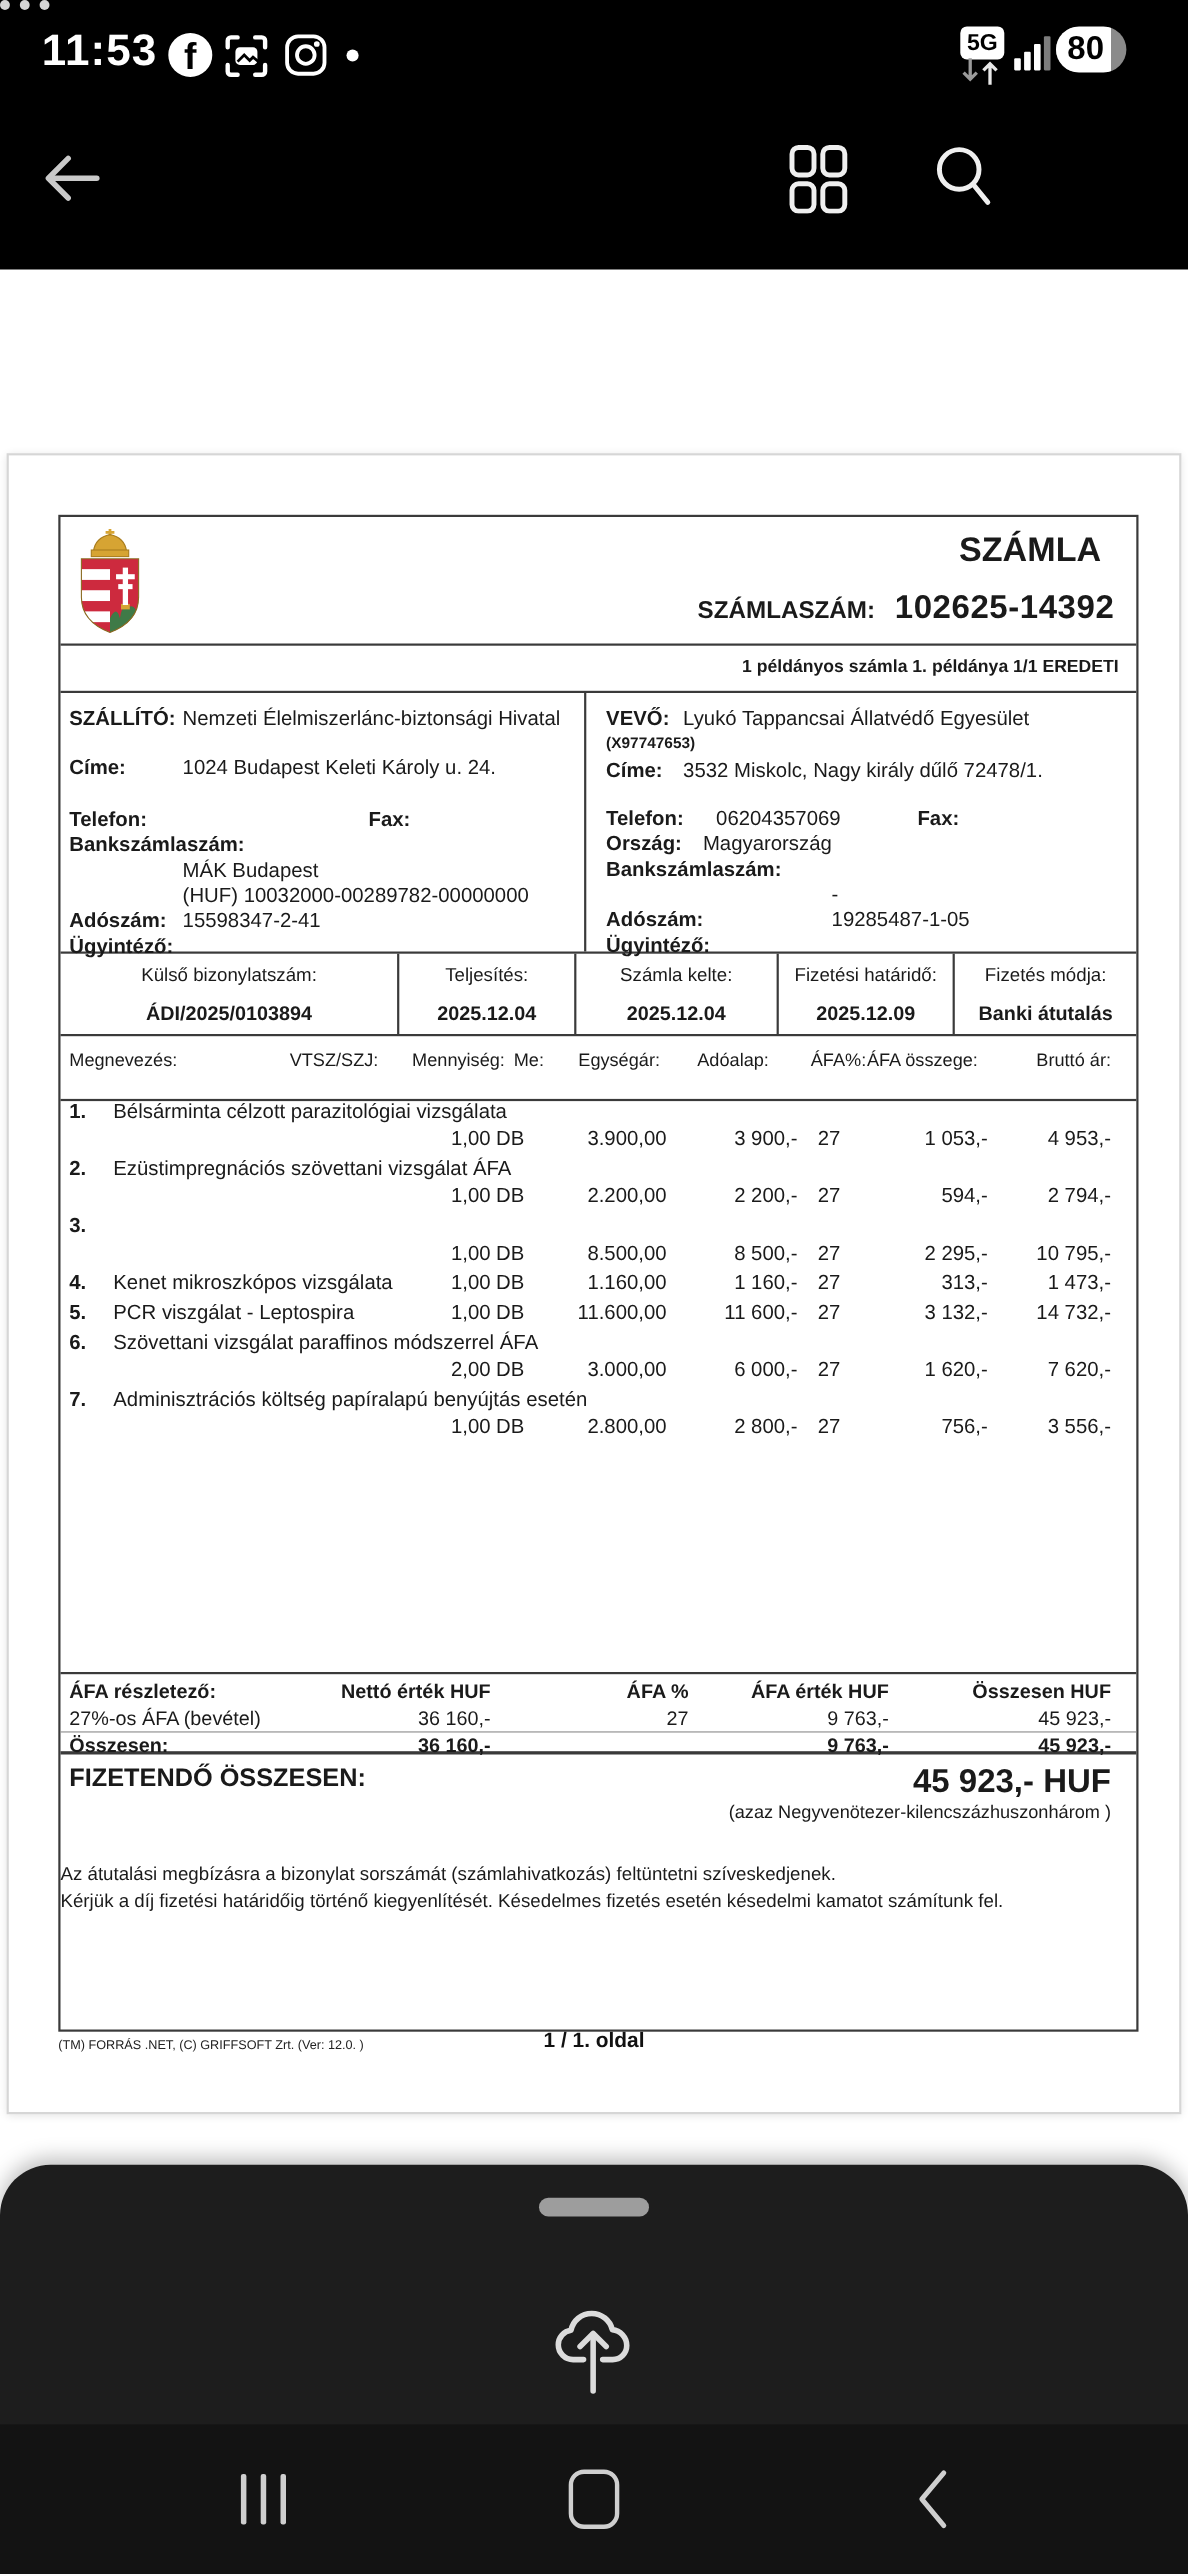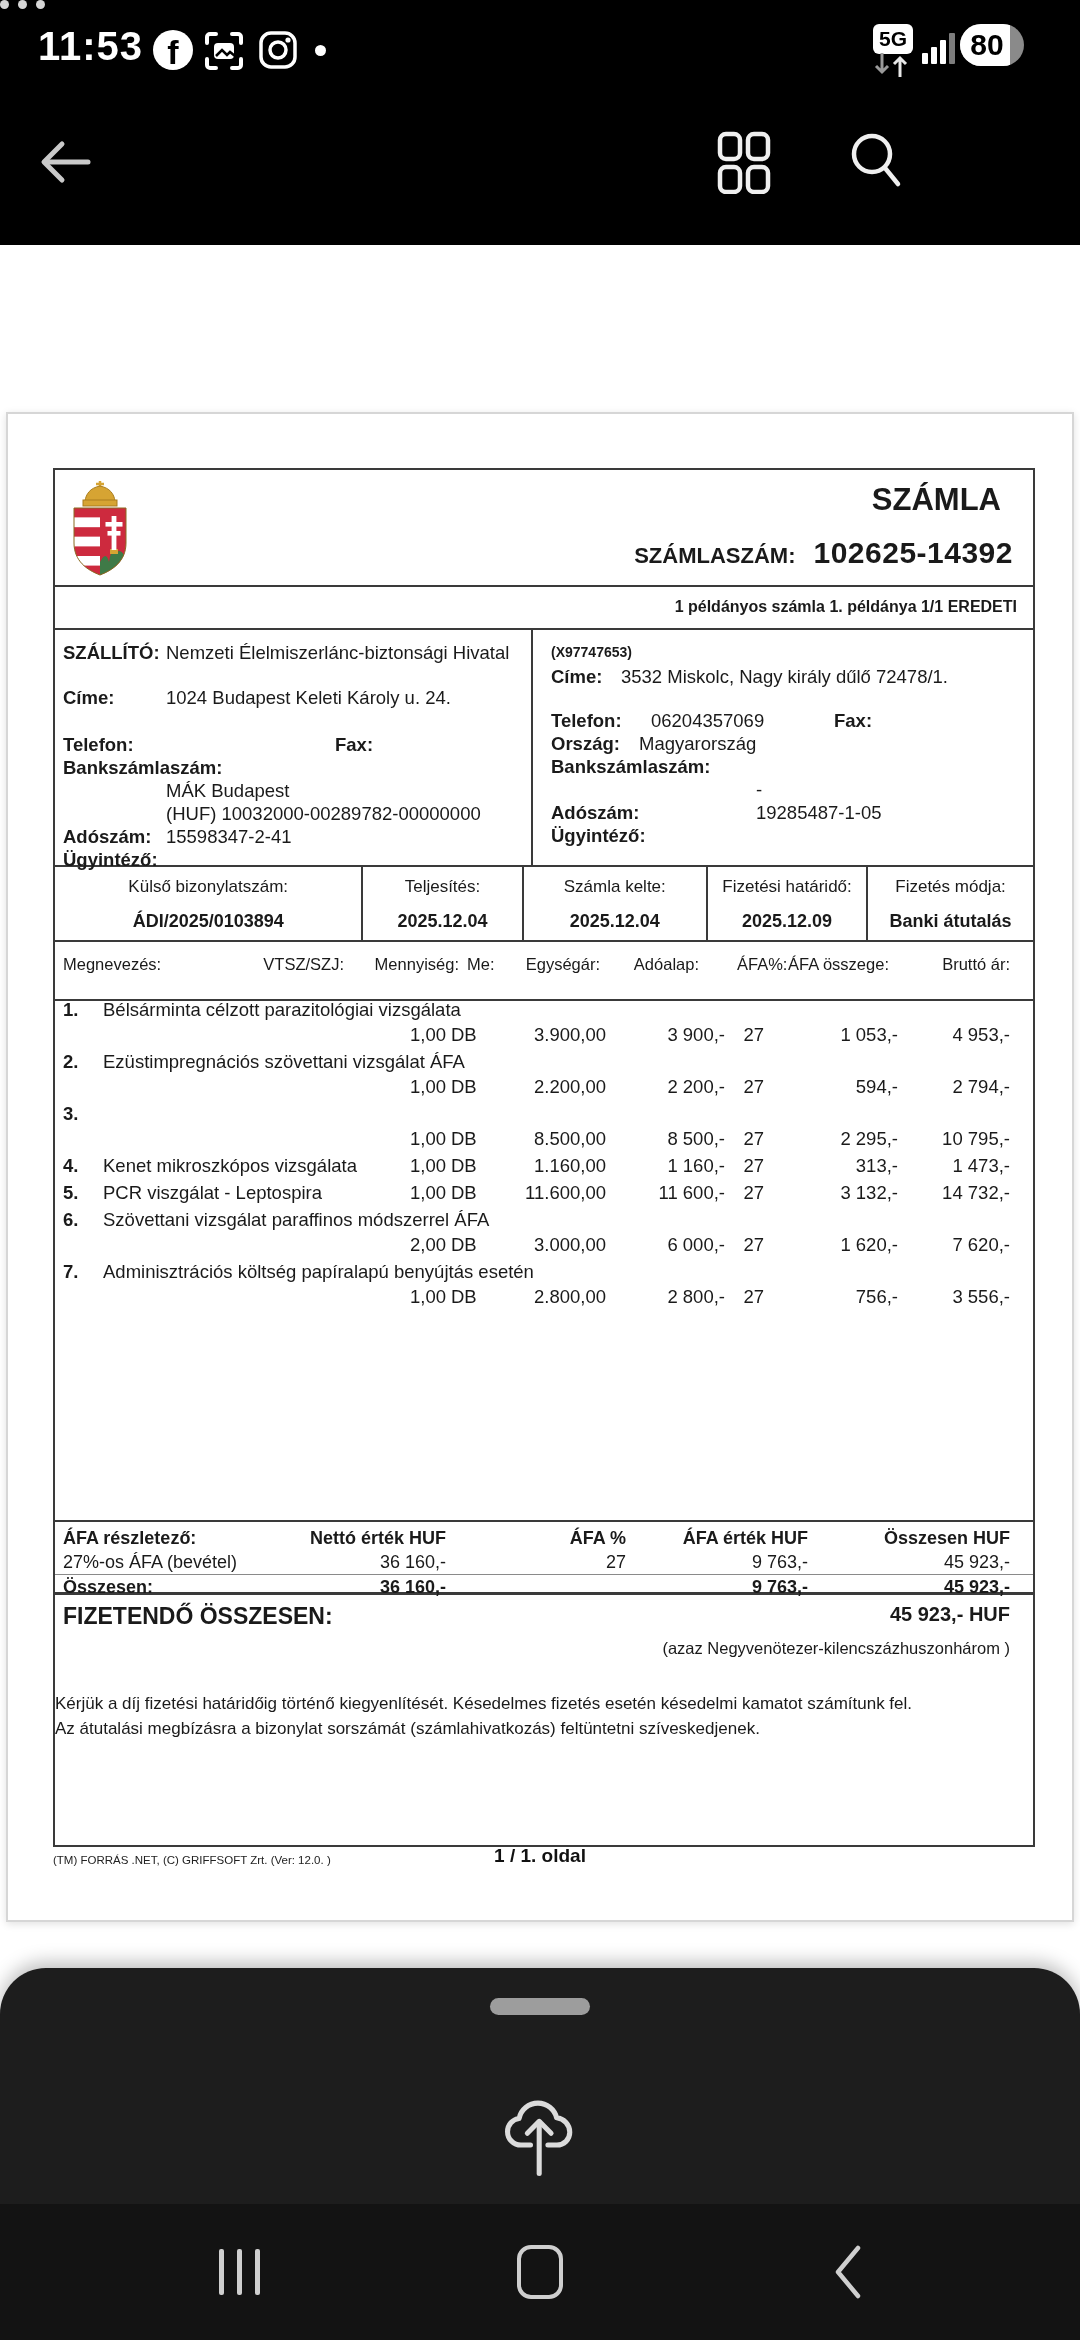--- a/index.html
+++ b/index.html
@@ -92,21 +92,21 @@
   .vline { position:absolute; left:0; width:978px; }
   .vline span { position:absolute; white-space:nowrap; }
   .v-label { left:8px; } .v-net { right:587px; } .v-pct { right:407px; } .v-vat { right:225px; } .v-tot { right:23px; }
   .vhead { top:6px; font-weight:bold; }
   .vrow { top:30px; }
   .vhr { position:absolute; top:52px; left:0; width:978px; height:1px; background:#8a8a8a; }
   .vtotal { top:55px; font-weight:bold; }
 
   .inv-total { top:1125px; height:97px; }
   .gt-label { position:absolute; left:8px; top:8px; font-size:23px; font-weight:bold; }
-  .gt-amount { position:absolute; right:23px; top:8px; font-size:20px; font-weight:bold; }
+  .gt-amount { position:absolute; right:23px; top:8px; font-size:30px; font-weight:bold; }
   .gt-words { position:absolute; right:23px; top:44px; font-size:16.5px; }
 
   .inv-notes { top:1222px; left:8px; width:940px; font-size:17px; line-height:24.5px; }
 
   .foot-left { position:absolute; left:45px; top:1440px; font-size:11.5px; color:#222; }
   .foot-center { position:absolute; left:0; width:100%; top:1431px; text-align:center; font-size:19px; font-weight:bold; color:#111; }
 
   
   .sheet { position:absolute; left:0; top:1968px; width:1080px; height:372px; background:#1d1d1d;
            border-radius:46px 46px 0 0; box-shadow:0 -6px 18px rgba(0,0,0,0.25); }
@@ -269,20 +269,24 @@
             </div>
           <div class="prow">
               <span class="plabel">Adószám:</span>
               <span class="pvalue">15598347-2-41</span>
             </div>
           <div class="prow">
               <span class="plabel">Ügyintéző:</span>
             </div>
         </div>
         <div class="party party-right">
+          <div class="prow">
+              <span class="plabel">VEVŐ:</span>
+              <span class="pvalue">Lyukó Tappancsai Állatvédő Egyesület</span>
+            </div>
           <div class="prow sp24">
               <span class="buyer-code">(X97747653)</span>
             </div>
           <div class="prow">
               <span class="plabel">Címe:</span>
               <span class="pvalue">3532 Miskolc, Nagy király dűlő 72478/1.</span>
             </div>
           <div class="prow sp21"></div>
           <div class="prow">
               <span class="plabel">Telefon:</span>
@@ -457,22 +461,22 @@
         </div>
       </div>
 
       <div class="sect inv-total">
         <span class="gt-label">FIZETENDŐ ÖSSZESEN:</span>
         <span class="gt-amount">45 923,- HUF</span>
         <span class="gt-words">(azaz  Negyvenötezer-kilencszázhuszonhárom )</span>
       </div>
 
       <div class="sect inv-notes">
+        <div>Az átutalási megbízásra a bizonylat sorszámát (számlahivatkozás) feltüntetni szíveskedjenek.</div>
         <div>Kérjük a díj fizetési határidőig történő kiegyenlítését. Késedelmes fizetés esetén késedelmi kamatot számítunk fel.</div>
-        <div>Az átutalási megbízásra a bizonylat sorszámát (számlahivatkozás) feltüntetni szíveskedjenek.</div>
       </div>
     </div>
 
     <div class="foot-left">(TM) FORRÁS .NET, (C) GRIFFSOFT Zrt. (Ver: 12.0. )</div>
     <div class="foot-center">1 / 1. oldal</div>
   </div>
 
   <div class="sheet">
     <div class="handle"></div>
     <svg class="upload" width="76" height="92" viewBox="0 0 48 58">

